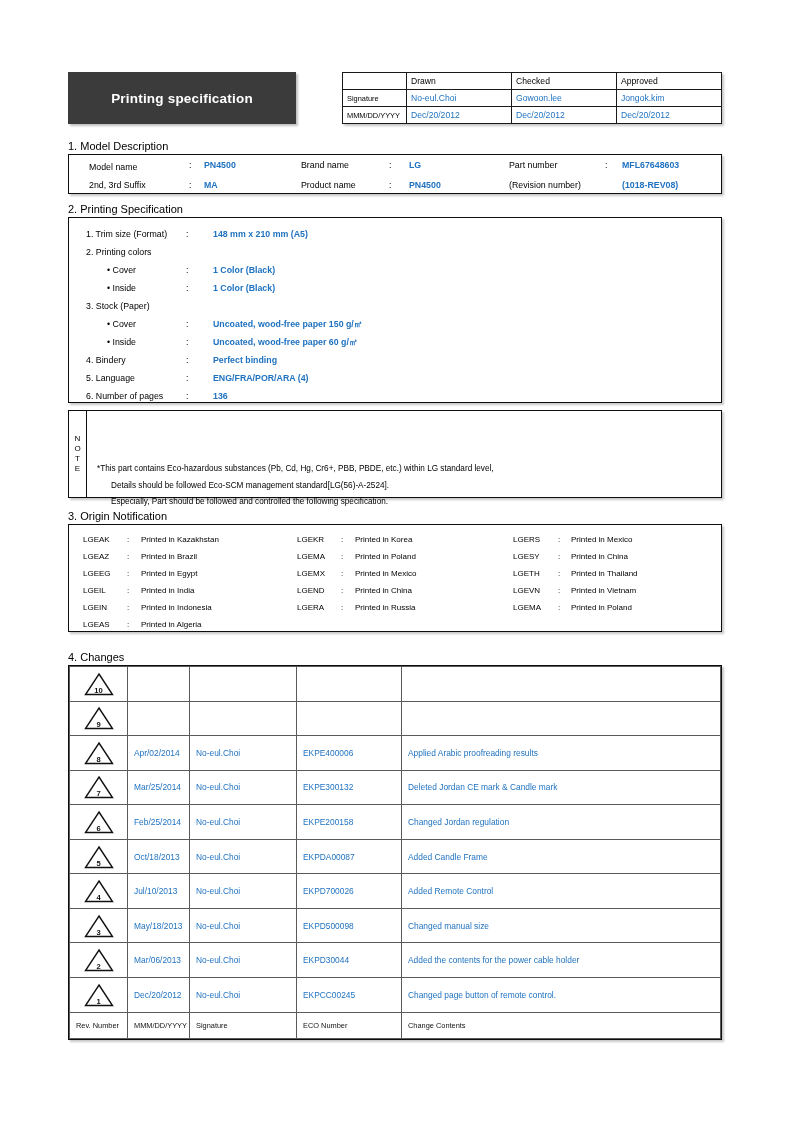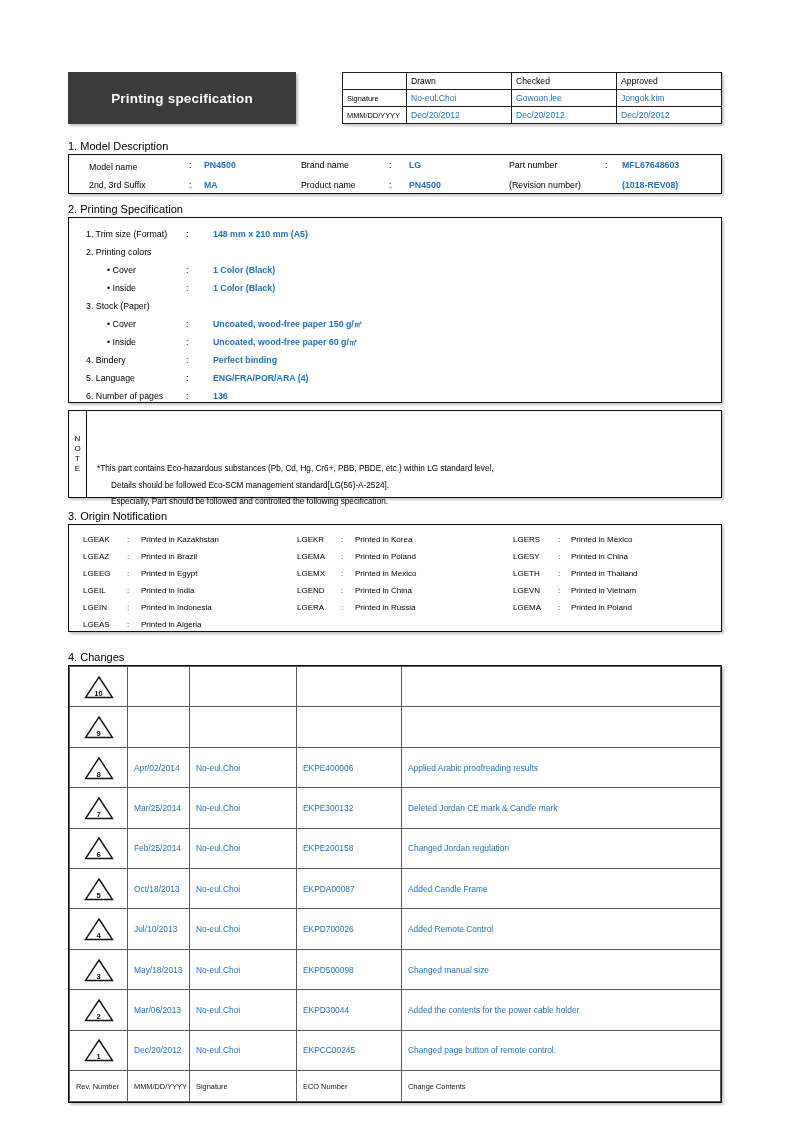--- a/index.html
+++ b/index.html
@@ -108,21 +108,21 @@
   #note-body { position: absolute; left: 18px; top: 0; right: 0; bottom: 0; }
   .note-line { position: absolute; font-size: 8.2px; white-space: nowrap; line-height: 11px; margin-top: 45px; }
 
   
   #origin-box { left: 68px; top: 524px; width: 654px; height: 108px; }
   .og-code { position: absolute; font-size: 8px; white-space: nowrap; line-height: 11px; }
   .og-colon { position: absolute; font-size: 8px; line-height: 11px; }
   .og-txt { position: absolute; font-size: 8px; white-space: nowrap; line-height: 11px; }
 
   
-  #changes-box { left: 68px; top: 665px; width: 654px; height: 438px; }
+  #changes-box { left: 68px; top: 665px; width: 654px; height: 375px; }
   .ch-table {
     width: 100%; height: 100%;
     border-collapse: collapse;
     table-layout: fixed;
   }
   .ch-table td {
     border: 1px solid #5a5a5a;
     font-size: 8.4px;
     padding: 0 6px;
     vertical-align: middle;

